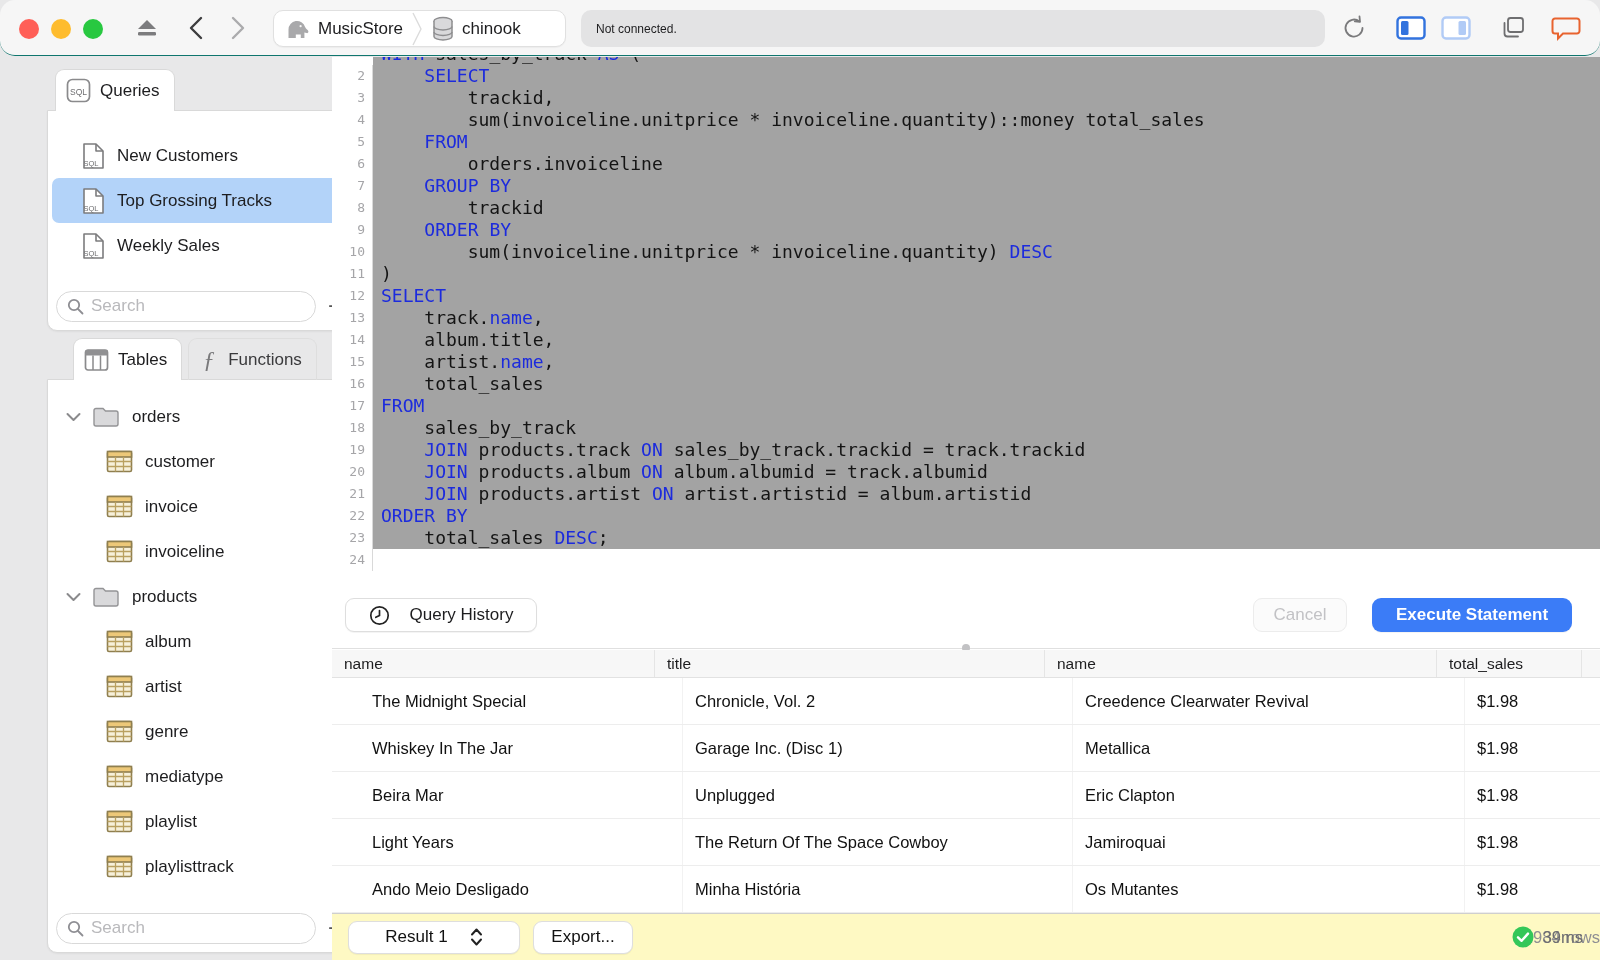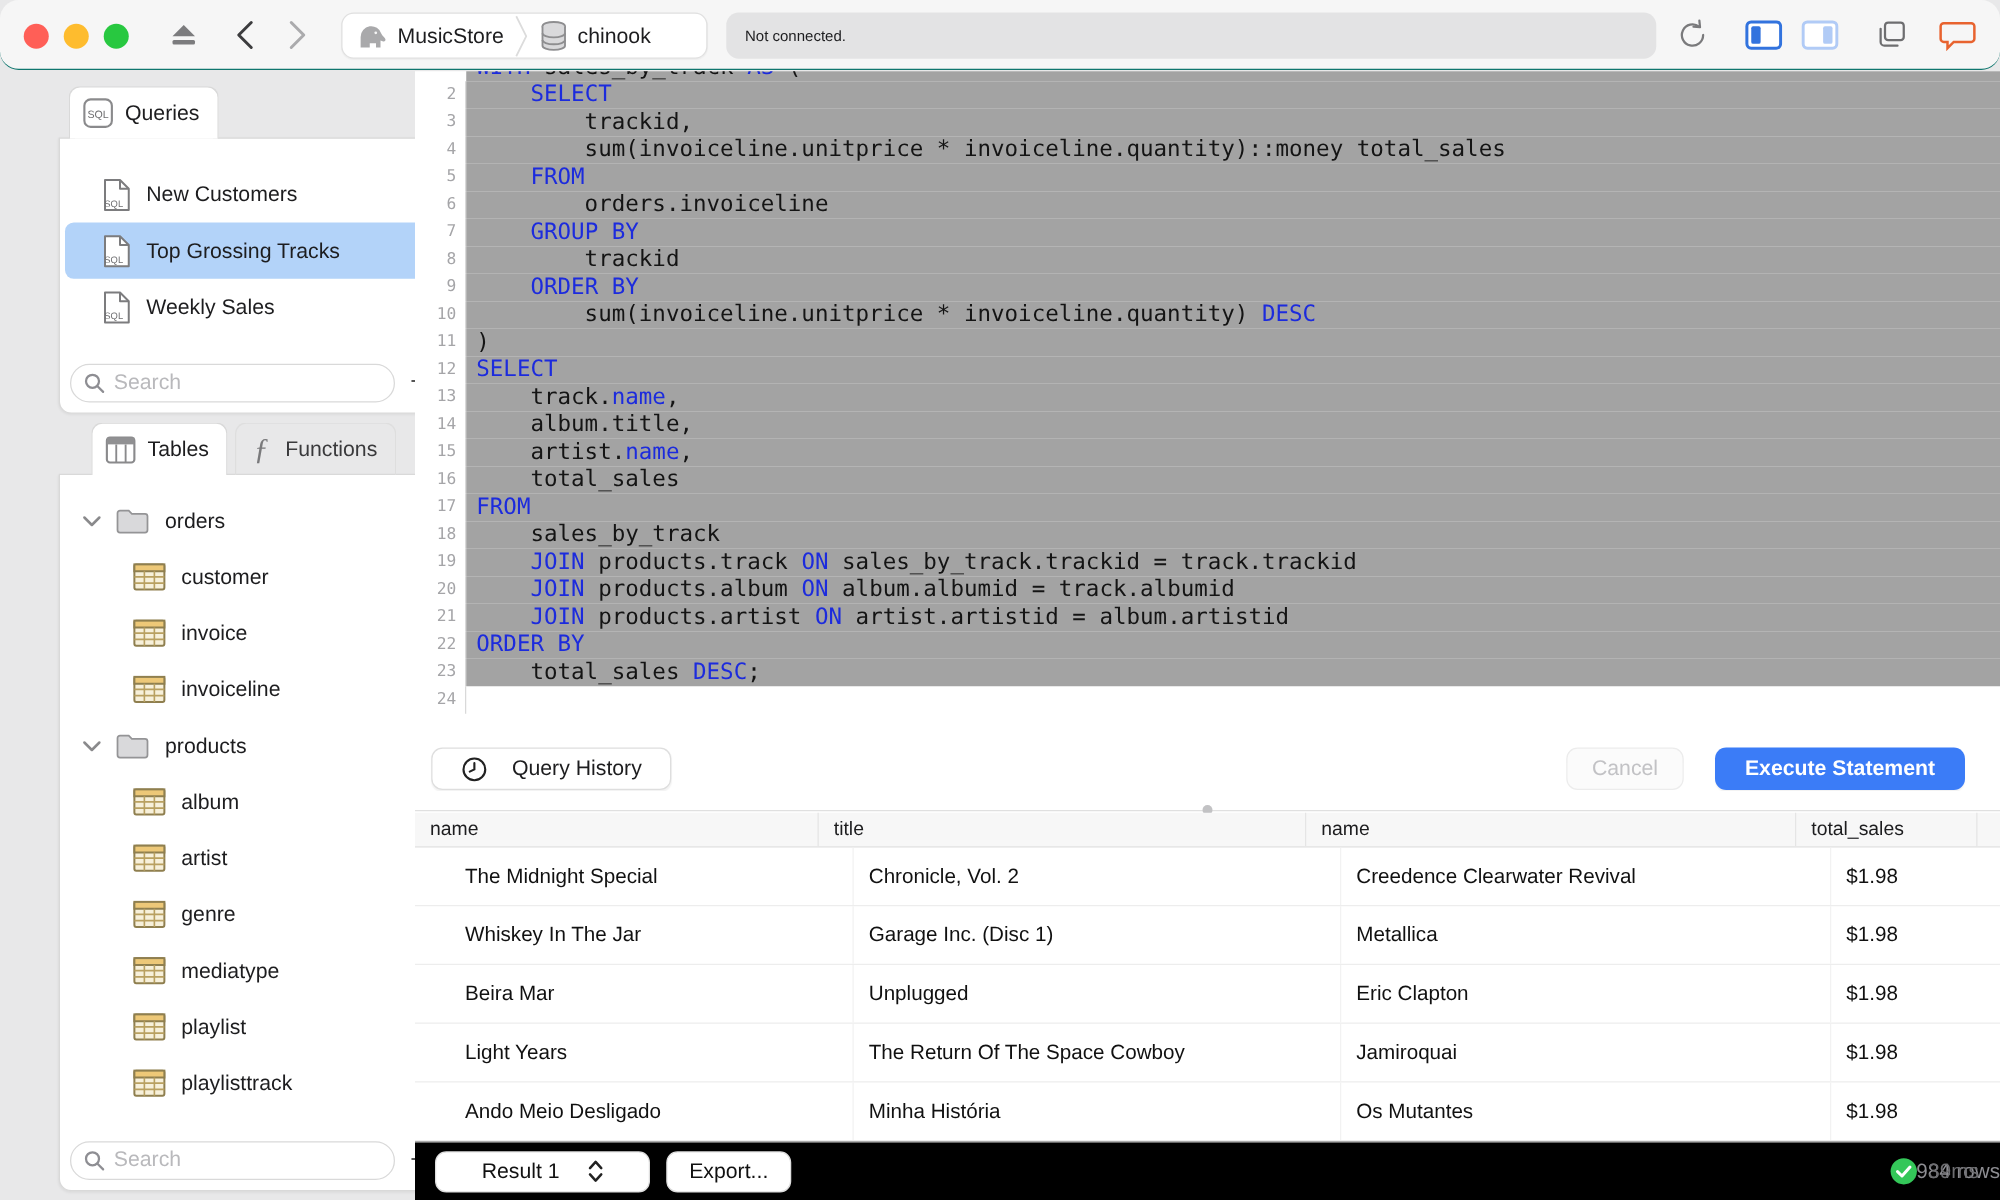--- a/index.html
+++ b/index.html
@@ -127,21 +127,21 @@
   .rbody { height:235px; overflow:hidden; }
   .rrow { height:47px; border-bottom:1px solid #ededed;padding-left:28px; }
   .rrow .cell {
     font-size:16.5px; padding-left:12px; display:flex; align-items:center;
     border-right:1px solid #f2f2f2; color:#111; overflow:hidden; white-space:nowrap;
   }
   .rrow .cell:last-child { border-right:none; }
 
   .bottombar {
     position:absolute; top:856px; left:0; right:0; height:47px;
-    background:#000000; border-top:1px solid #cfcfcf;
+    background:#fef9c3; border-top:1px solid #cfcfcf;
     display:flex; align-items:center;
   }
   .bb-pill {
     height:33px; background:#fff; border:1px solid #dedede; border-radius:9px;
     display:flex; align-items:center; justify-content:center;
     font-size:17px; color:#111; box-shadow:0 1px 1px rgba(0,0,0,.05);
   }
   .result-pill { margin-left:16px; width:172px; gap:22px; }
   .export-pill { margin-left:13px; width:100px; }
   .rowcount { position:absolute; left:0; right:0; text-align:right; font-size:16.5px; color:#8e8e93; }

